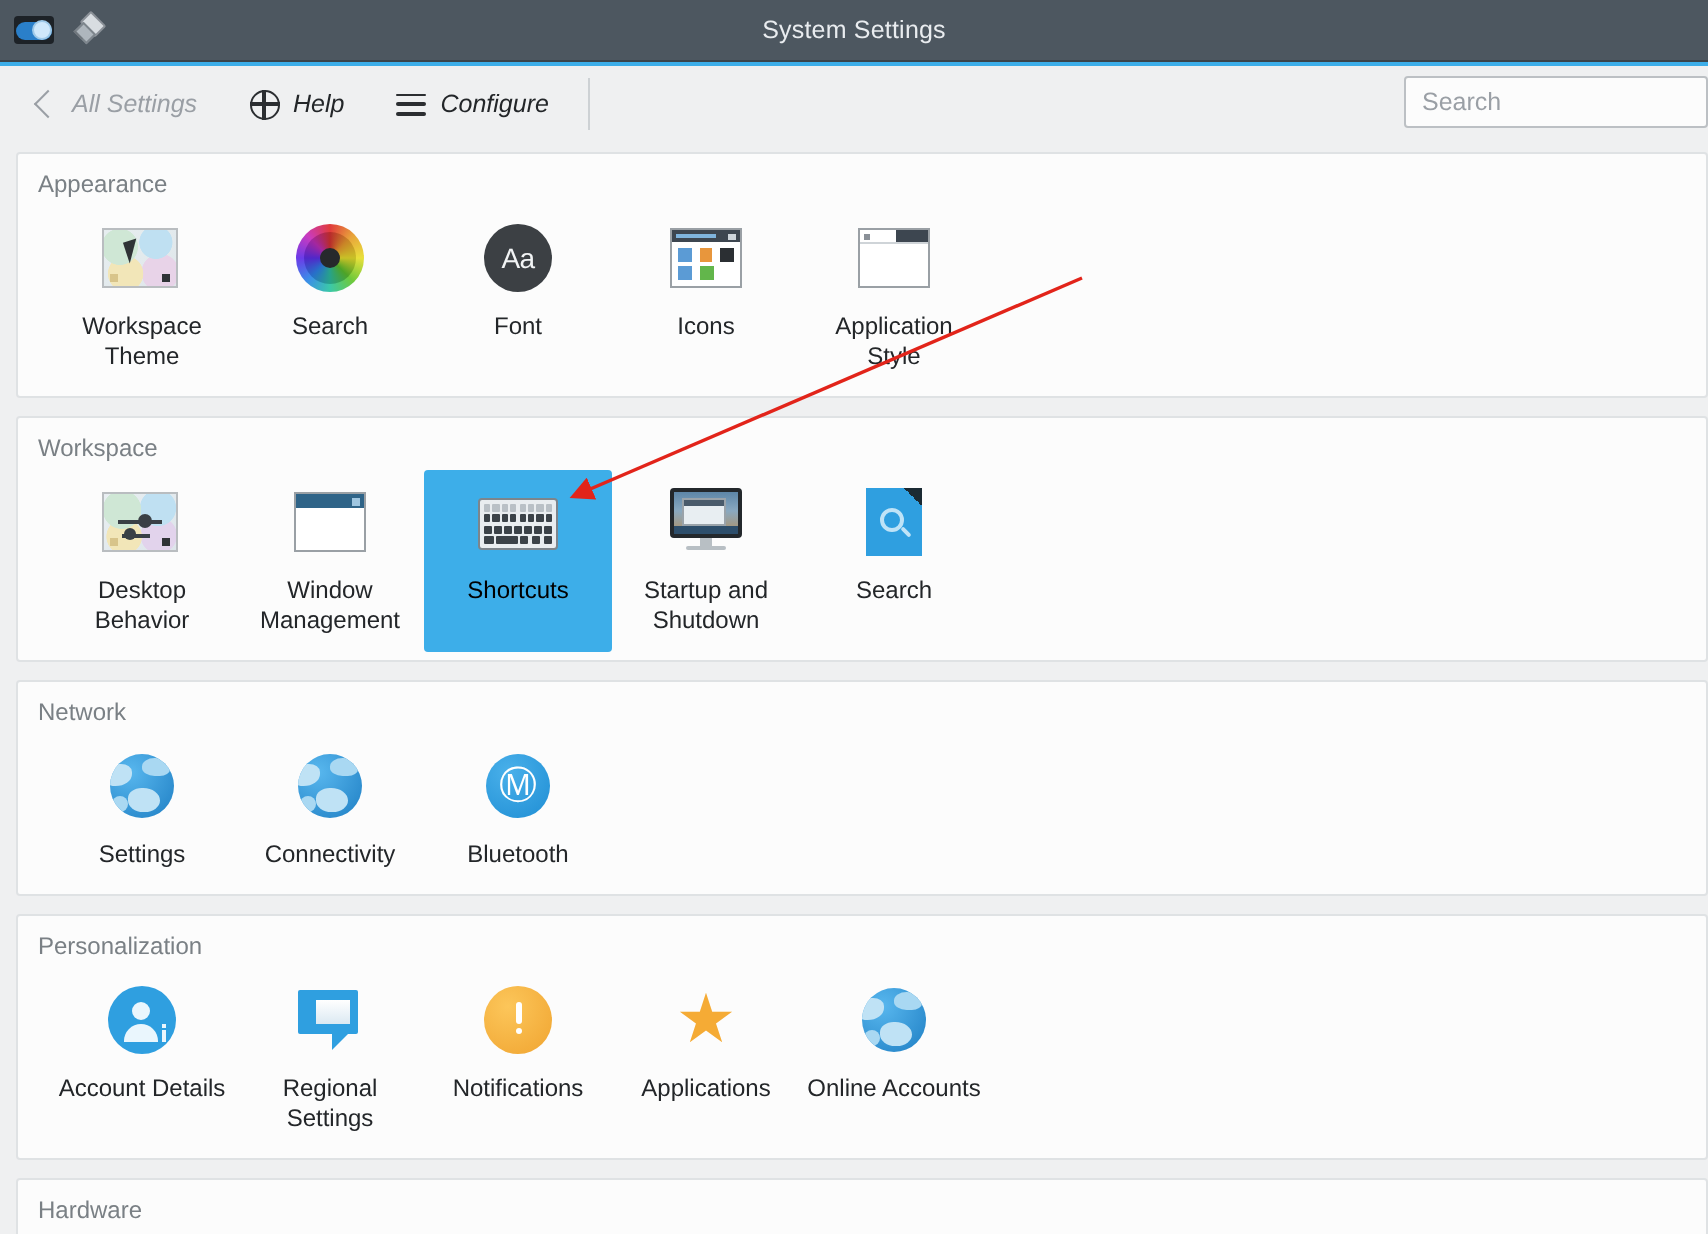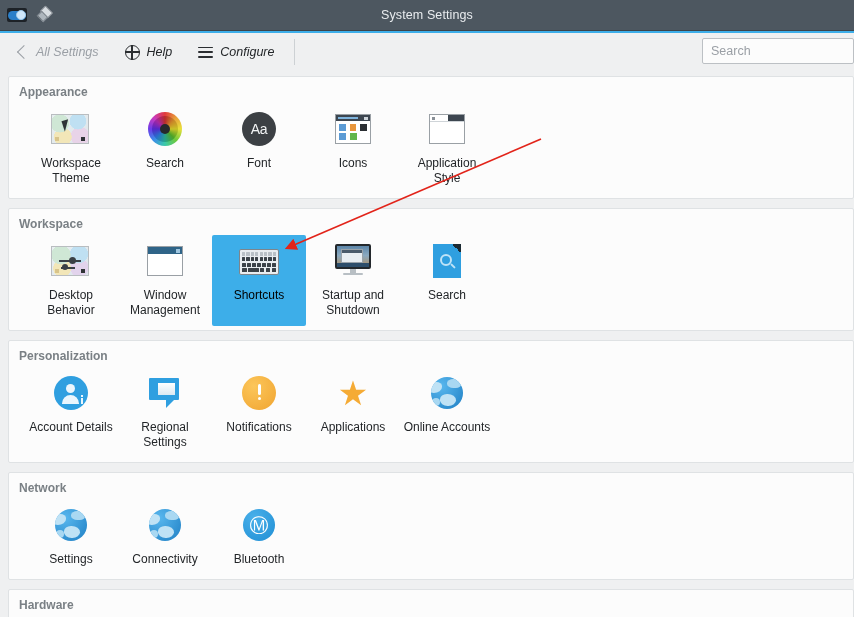--- a/index.html
+++ b/index.html
@@ -87,21 +87,21 @@
   
   .content{
     position:absolute;left:0;right:0;top:71px;bottom:0;
     background:#eff0f1;overflow:hidden;padding-top:5px;box-sizing:border-box;
   }
   .section{
     margin:0 0 9px 8px;background:#fcfcfc;border:1px solid #dfe2e4;
     border-radius:2px;padding:6px 0 4px 0;
   }
   .section-title{
-    font-size:12px;color:#7a8085;font-weight:bold;padding:2px 0 2px 10px;
+    font-size:12px;color:#7a8085;font-weight:normal;padding:2px 0 2px 10px;
   }
   .grid{display:flex;flex-wrap:wrap;padding:2px 0 0 15px;}
   .tile{
     width:94px;box-sizing:border-box;
     display:flex;flex-direction:column;align-items:center;
     padding:6px 2px 8px 2px;border-radius:2px;cursor:pointer;
   }
   .tile.selected{background:#3daee9;}
   .tile .ic{height:40px;width:40px;margin-bottom:7px;position:relative;}
   .tile .lbl{
@@ -529,20 +529,56 @@
                 <div class="mag"></div>
                 <div class="hand"></div>
               </div>
           </div>
           <div class="lbl">Search</div>
         </div>
       </div>
     </div>
 
     <div class="section">
+      <div class="section-title">Network</div>
+      <div class="grid">
+        <div class="tile">
+          <div class="ic">
+            <div class="ic-globe">
+                <div class="c1"></div>
+                <div class="c2"></div>
+                <div class="c3"></div>
+                <div class="c4"></div>
+              </div>
+          </div>
+          <div class="lbl">Settings</div>
+        </div>
+        <div class="tile">
+          <div class="ic">
+            <div class="ic-globe">
+                <div class="c1"></div>
+                <div class="c2"></div>
+                <div class="c3"></div>
+                <div class="c4"></div>
+              </div>
+          </div>
+          <div class="lbl">Connectivity</div>
+        </div>
+        <div class="tile">
+          <div class="ic">
+            <div class="ic-bt">
+                <div class="glyph">Ⓜ</div>
+              </div>
+          </div>
+          <div class="lbl">Bluetooth</div>
+        </div>
+      </div>
+    </div>
+
+    <div class="section">
       <div class="section-title">Personalization</div>
       <div class="grid">
         <div class="tile">
           <div class="ic">
             <div class="ic-account">
                 <div class="head"></div>
                 <div class="body"></div>
                 <div class="idot"></div>
                 <div class="i"></div>
               </div>
@@ -577,56 +613,20 @@
         <div class="tile">
           <div class="ic">
             <div class="ic-globe">
                 <div class="c1"></div>
                 <div class="c2"></div>
                 <div class="c3"></div>
                 <div class="c4"></div>
               </div>
           </div>
           <div class="lbl">Online Accounts</div>
-        </div>
-      </div>
-    </div>
-
-    <div class="section">
-      <div class="section-title">Network</div>
-      <div class="grid">
-        <div class="tile">
-          <div class="ic">
-            <div class="ic-globe">
-                <div class="c1"></div>
-                <div class="c2"></div>
-                <div class="c3"></div>
-                <div class="c4"></div>
-              </div>
-          </div>
-          <div class="lbl">Settings</div>
-        </div>
-        <div class="tile">
-          <div class="ic">
-            <div class="ic-globe">
-                <div class="c1"></div>
-                <div class="c2"></div>
-                <div class="c3"></div>
-                <div class="c4"></div>
-              </div>
-          </div>
-          <div class="lbl">Connectivity</div>
-        </div>
-        <div class="tile">
-          <div class="ic">
-            <div class="ic-bt">
-                <div class="glyph">Ⓜ</div>
-              </div>
-          </div>
-          <div class="lbl">Bluetooth</div>
         </div>
       </div>
     </div>
 
     <div class="section">
       <div class="section-title">Hardware</div>
       <div class="grid"></div>
     </div>
 
   </div>

